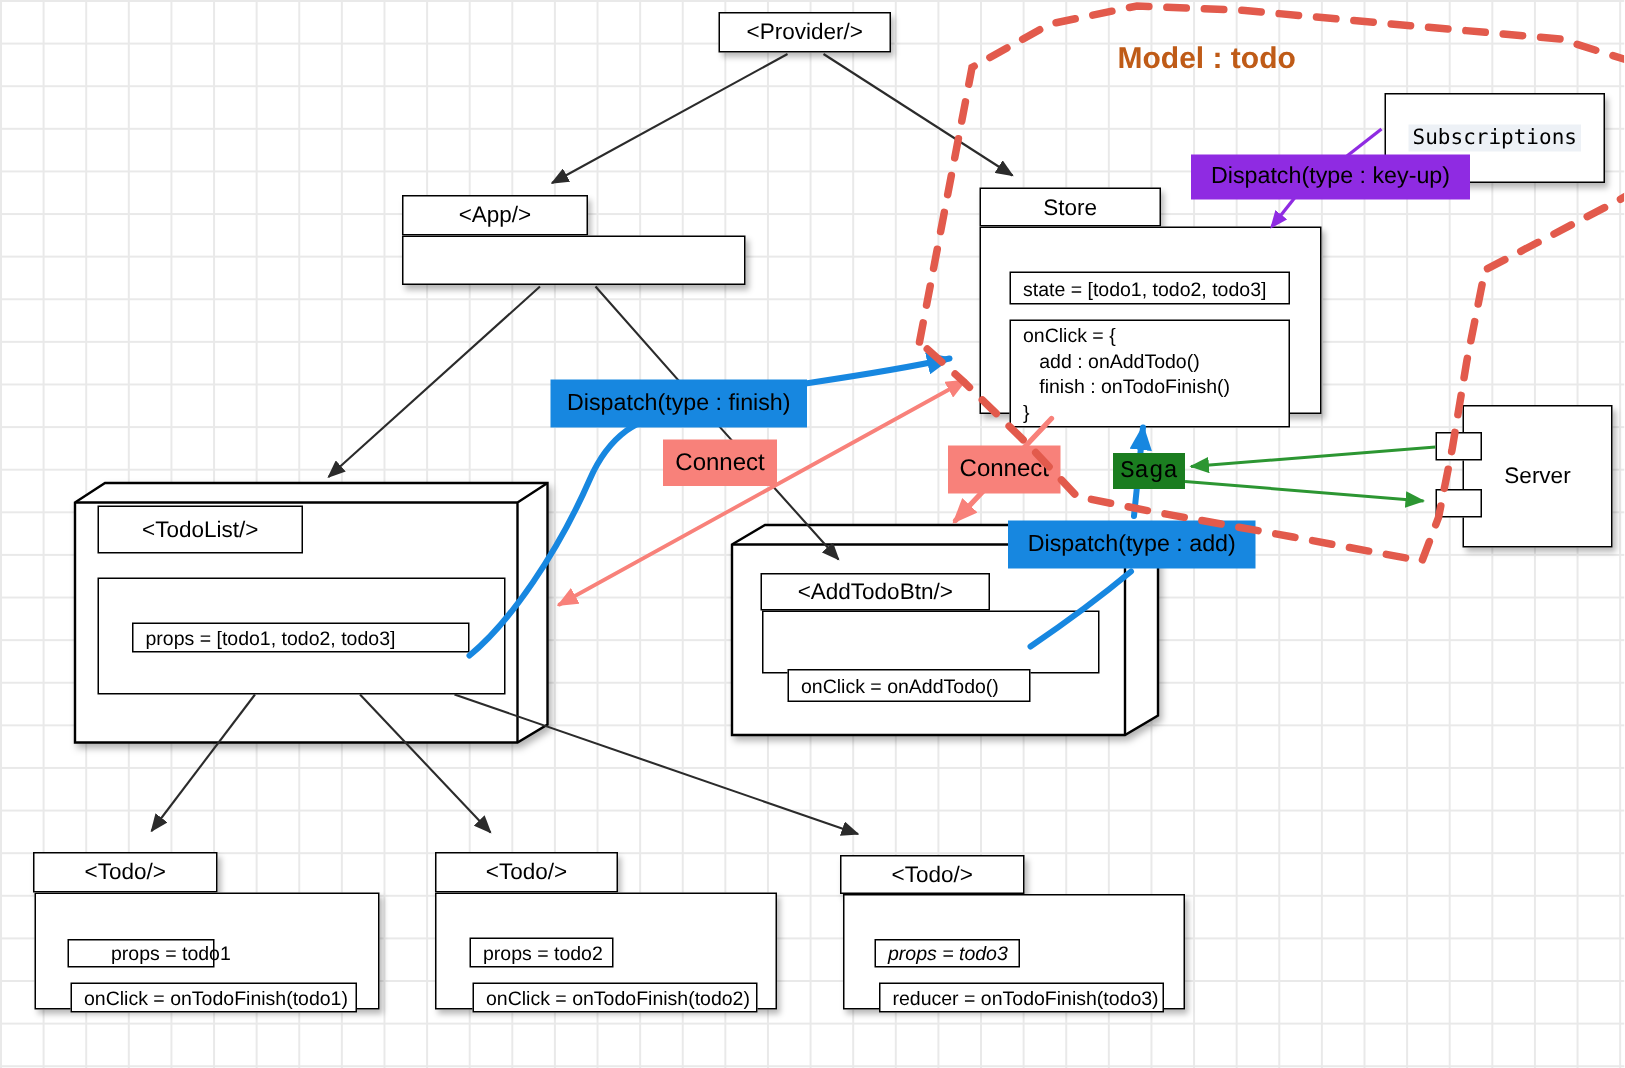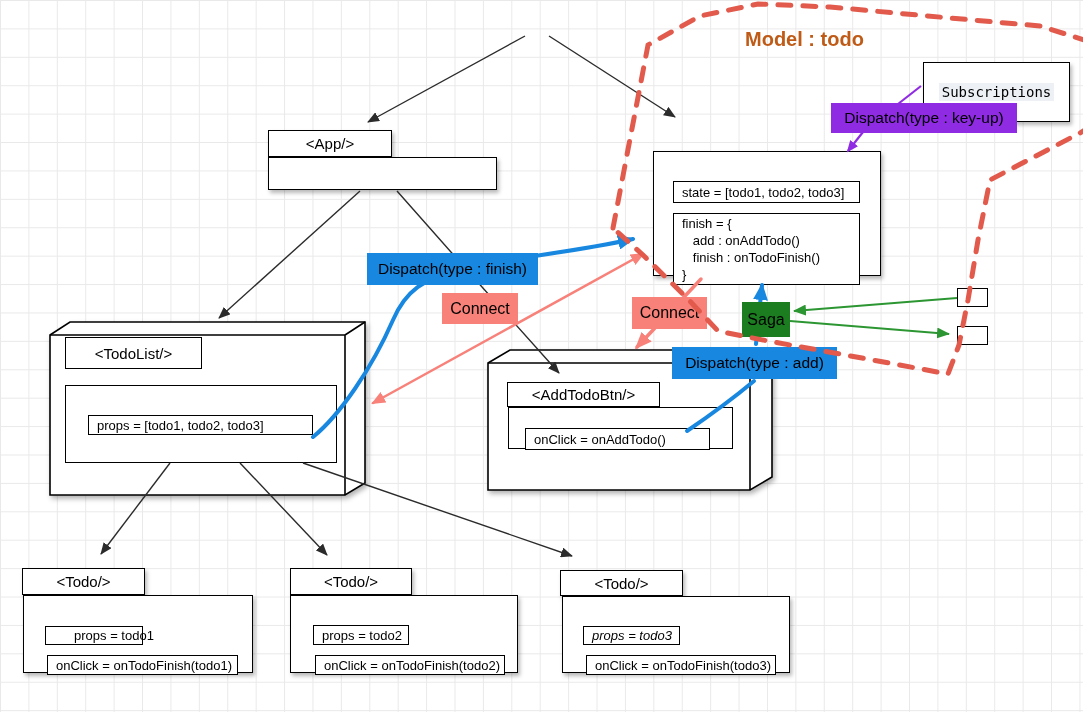--- a/index.html
+++ b/index.html
@@ -22,41 +22,50 @@
   .model-text{position:absolute;font-size:20px;font-weight:bold;color:#bf5b17;}
   .subs-text{font-family:"DejaVu Sans Mono",monospace;font-size:14px;background:#edf1f6;padding:1px 3px;text-align:center;}
 </style>
 </head>
 <body>
 
 <div id="canvas">
 
   <div class="layer boxes">
 
+    <div class="wbox tabtitle" style="left:479px;top:8px;width:115px;height:27px;">
+      <span>&lt;Provider/&gt;</span>
+    </div>
 
     <div class="wbox tabtitle" style="left:268px;top:130px;width:124px;height:27px;">
       <span>&lt;App/&gt;</span>
     </div>
     <div class="wbox" style="left:268px;top:157px;width:229px;height:33px;"></div>
 
+    <div class="wbox tabtitle" style="left:653px;top:125px;width:121px;height:26px;">
+      <span>Store</span>
+    </div>
     <div class="wbox" style="left:653px;top:151px;width:228px;height:125px;"></div>
     <div class="codebox" style="left:673px;top:163px;width:187px;height:22px;z-index:11;">
       <span>state = [todo1, todo2, todo3]</span>
     </div>
     <div class="codebox multiline" style="left:673px;top:195px;width:187px;height:72px;z-index:11;">
-      <span>finish = {</span>
+      <span>onClick = {</span>
       <span>   add : onAddTodo()</span>
       <span>   finish : onTodoFinish()</span>
       <span>}</span>
     </div>
 
     <div class="wbox" style="left:923px;top:62px;width:147px;height:60px;">
       <span class="subs-text">Subscriptions</span>
     </div>
 
+    <div class="wbox" style="left:975px;top:270px;width:100px;height:95px;font-size:15px;">
+      <span>Server</span>
+    </div>
     <div class="wbox" style="left:957px;top:288px;width:31px;height:19px;box-shadow:none;"></div>
     <div class="wbox" style="left:957px;top:326px;width:31px;height:19px;box-shadow:none;"></div>
 
     <svg class="nodesvg" style="left:44px;top:316px;" width="330" height="186" viewBox="0 0 330 186">
       <path d="M6,19 L26,6 L321,6 L321,167 L301,179 L6,179 Z" fill="#fff" stroke="#000" stroke-width="1.6"></path>
       <path d="M6,19 L301,19 L301,179 M301,19 L321,6" fill="none" stroke="#000" stroke-width="1.6"></path>
     </svg>
     <div class="wbox tabtitle" style="left:65px;top:337px;width:137px;height:32px;box-shadow:none;">
       <span>&lt;TodoList/&gt;</span>
     </div>
@@ -66,21 +75,21 @@
     </div>
 
     <svg class="nodesvg" style="left:482px;top:344px;" width="296" height="152" viewBox="0 0 296 152">
       <path d="M6,19 L28,6 L290,6 L290,133 L268,146 L6,146 Z" fill="#fff" stroke="#000" stroke-width="1.6"></path>
       <path d="M6,19 L268,19 L268,146 M268,19 L290,6" fill="none" stroke="#000" stroke-width="1.6"></path>
     </svg>
     <div class="wbox tabtitle" style="left:507px;top:382px;width:153px;height:25px;box-shadow:none;">
       <span>&lt;AddTodoBtn/&gt;</span>
     </div>
     <div class="innerframe" style="left:508px;top:407px;width:225px;height:42px;"></div>
-    <div class="codebox" style="left:525px;top:410px;width:185px;height:22px;">
+    <div class="codebox" style="left:525px;top:428px;width:162px;height:22px;">
       <span>onClick = onAddTodo()</span>
     </div>
 
     <div class="wbox tabtitle" style="left:22px;top:568px;width:123px;height:27px;">
       <span>&lt;Todo/&gt;</span>
     </div>
     <div class="wbox" style="left:23px;top:595px;width:230px;height:78px;"></div>
     <div class="codebox" style="left:45px;top:608px;width:98px;height:19px;z-index:11;padding-left:28px;">
       <span>props = todo1</span>
     </div>
@@ -100,21 +109,21 @@
     </div>
 
     <div class="wbox tabtitle" style="left:560px;top:570px;width:123px;height:26px;">
       <span>&lt;Todo/&gt;</span>
     </div>
     <div class="wbox" style="left:562px;top:596px;width:228px;height:77px;"></div>
     <div class="codebox" style="left:583px;top:608px;width:97px;height:19px;z-index:11;font-style:italic;">
       <span>props = todo3</span>
     </div>
     <div class="codebox" style="left:586px;top:637px;width:190px;height:20px;z-index:11;">
-      <span>onClick = onTodoFinish(todo3)</span>
+      <span>reducer = onTodoFinish(todo3)</span>
     </div>
   </div>
 
   <svg class="layer lines" width="1083" height="712" viewBox="0 0 1083 712">
     <defs>
       <marker id="mk-black" markerUnits="userSpaceOnUse" markerWidth="12" markerHeight="10" refX="11" refY="5" orient="auto-start-reverse">
         <path d="M0,0 L12,5 L0,10 Z" fill="#2b2b2b"></path>
       </marker>
       <marker id="mk-blue" markerUnits="userSpaceOnUse" markerWidth="17" markerHeight="15" refX="15" refY="7.5" orient="auto-start-reverse">
         <path d="M0,0 L17,7.5 L0,15 Z" fill="#1787e0"></path>
@@ -161,41 +170,41 @@
 
     <g stroke="#8f2be2" stroke-width="2.2" fill="none">
       <path d="M921,86 L898,104"></path>
       <path d="M863,132 L848,151" marker-end="url(#mk-purple)"></path>
     </g>
   </svg>
 
   <div class="layer labels">
     <div class="model-text" style="left:745px;top:28px;">Model : todo</div>
 
-    <div class="lbl" style="left:831px;top:103px;width:186px;height:30px;background:#8f2be2;">
+    <div class="lbl" style="left:794px;top:103px;width:186px;height:30px;background:#8f2be2;">
       <span>Dispatch(type : key-up)</span>
     </div>
 
     <div class="lbl" style="left:672px;top:347px;width:165px;height:32px;background:#1787e0;">
       <span>Dispatch(type : add)</span>
     </div>
 
     <div class="lbl" style="left:367px;top:253px;width:171px;height:32px;background:#1787e0;">
       <span>Dispatch(type : finish)</span>
     </div>
 
     <div class="lbl" style="left:442px;top:293px;width:76px;height:31px;background:#f8817a;font-size:16px;">
       <span>Connect</span>
     </div>
 
     <div class="lbl" style="left:632px;top:297px;width:75px;height:32px;background:#f8817a;font-size:16px;">
       <span>Connect</span>
     </div>
 
-    <div class="lbl" style="left:742px;top:302px;width:48px;height:35px;background:#1b7d20;font-size:16px;">
+    <div class="lbl" style="left:742px;top:302px;width:48px;height:24px;background:#1b7d20;font-size:16px;font-family:Liberation Mono, monospace;">
       <span>Saga</span>
     </div>
   </div>
 
   <svg class="layer boundary" width="1083" height="712" viewBox="0 0 1083 712">
     <path d="M613,228 L648,45 L700,16 L758,4 L830,7 L950,18 L1040,26 L1110,48 L1110,115 L1080,133 L990,180 L978,240 L968,300 L959,345 L948,374 L862,358 L768,341 L718,331 L687,298 L643,255 Z" fill="none" stroke="#e25a4c" stroke-width="5" stroke-linecap="round" stroke-dasharray="13 12"></path>
   </svg>
 
 </div>
 

